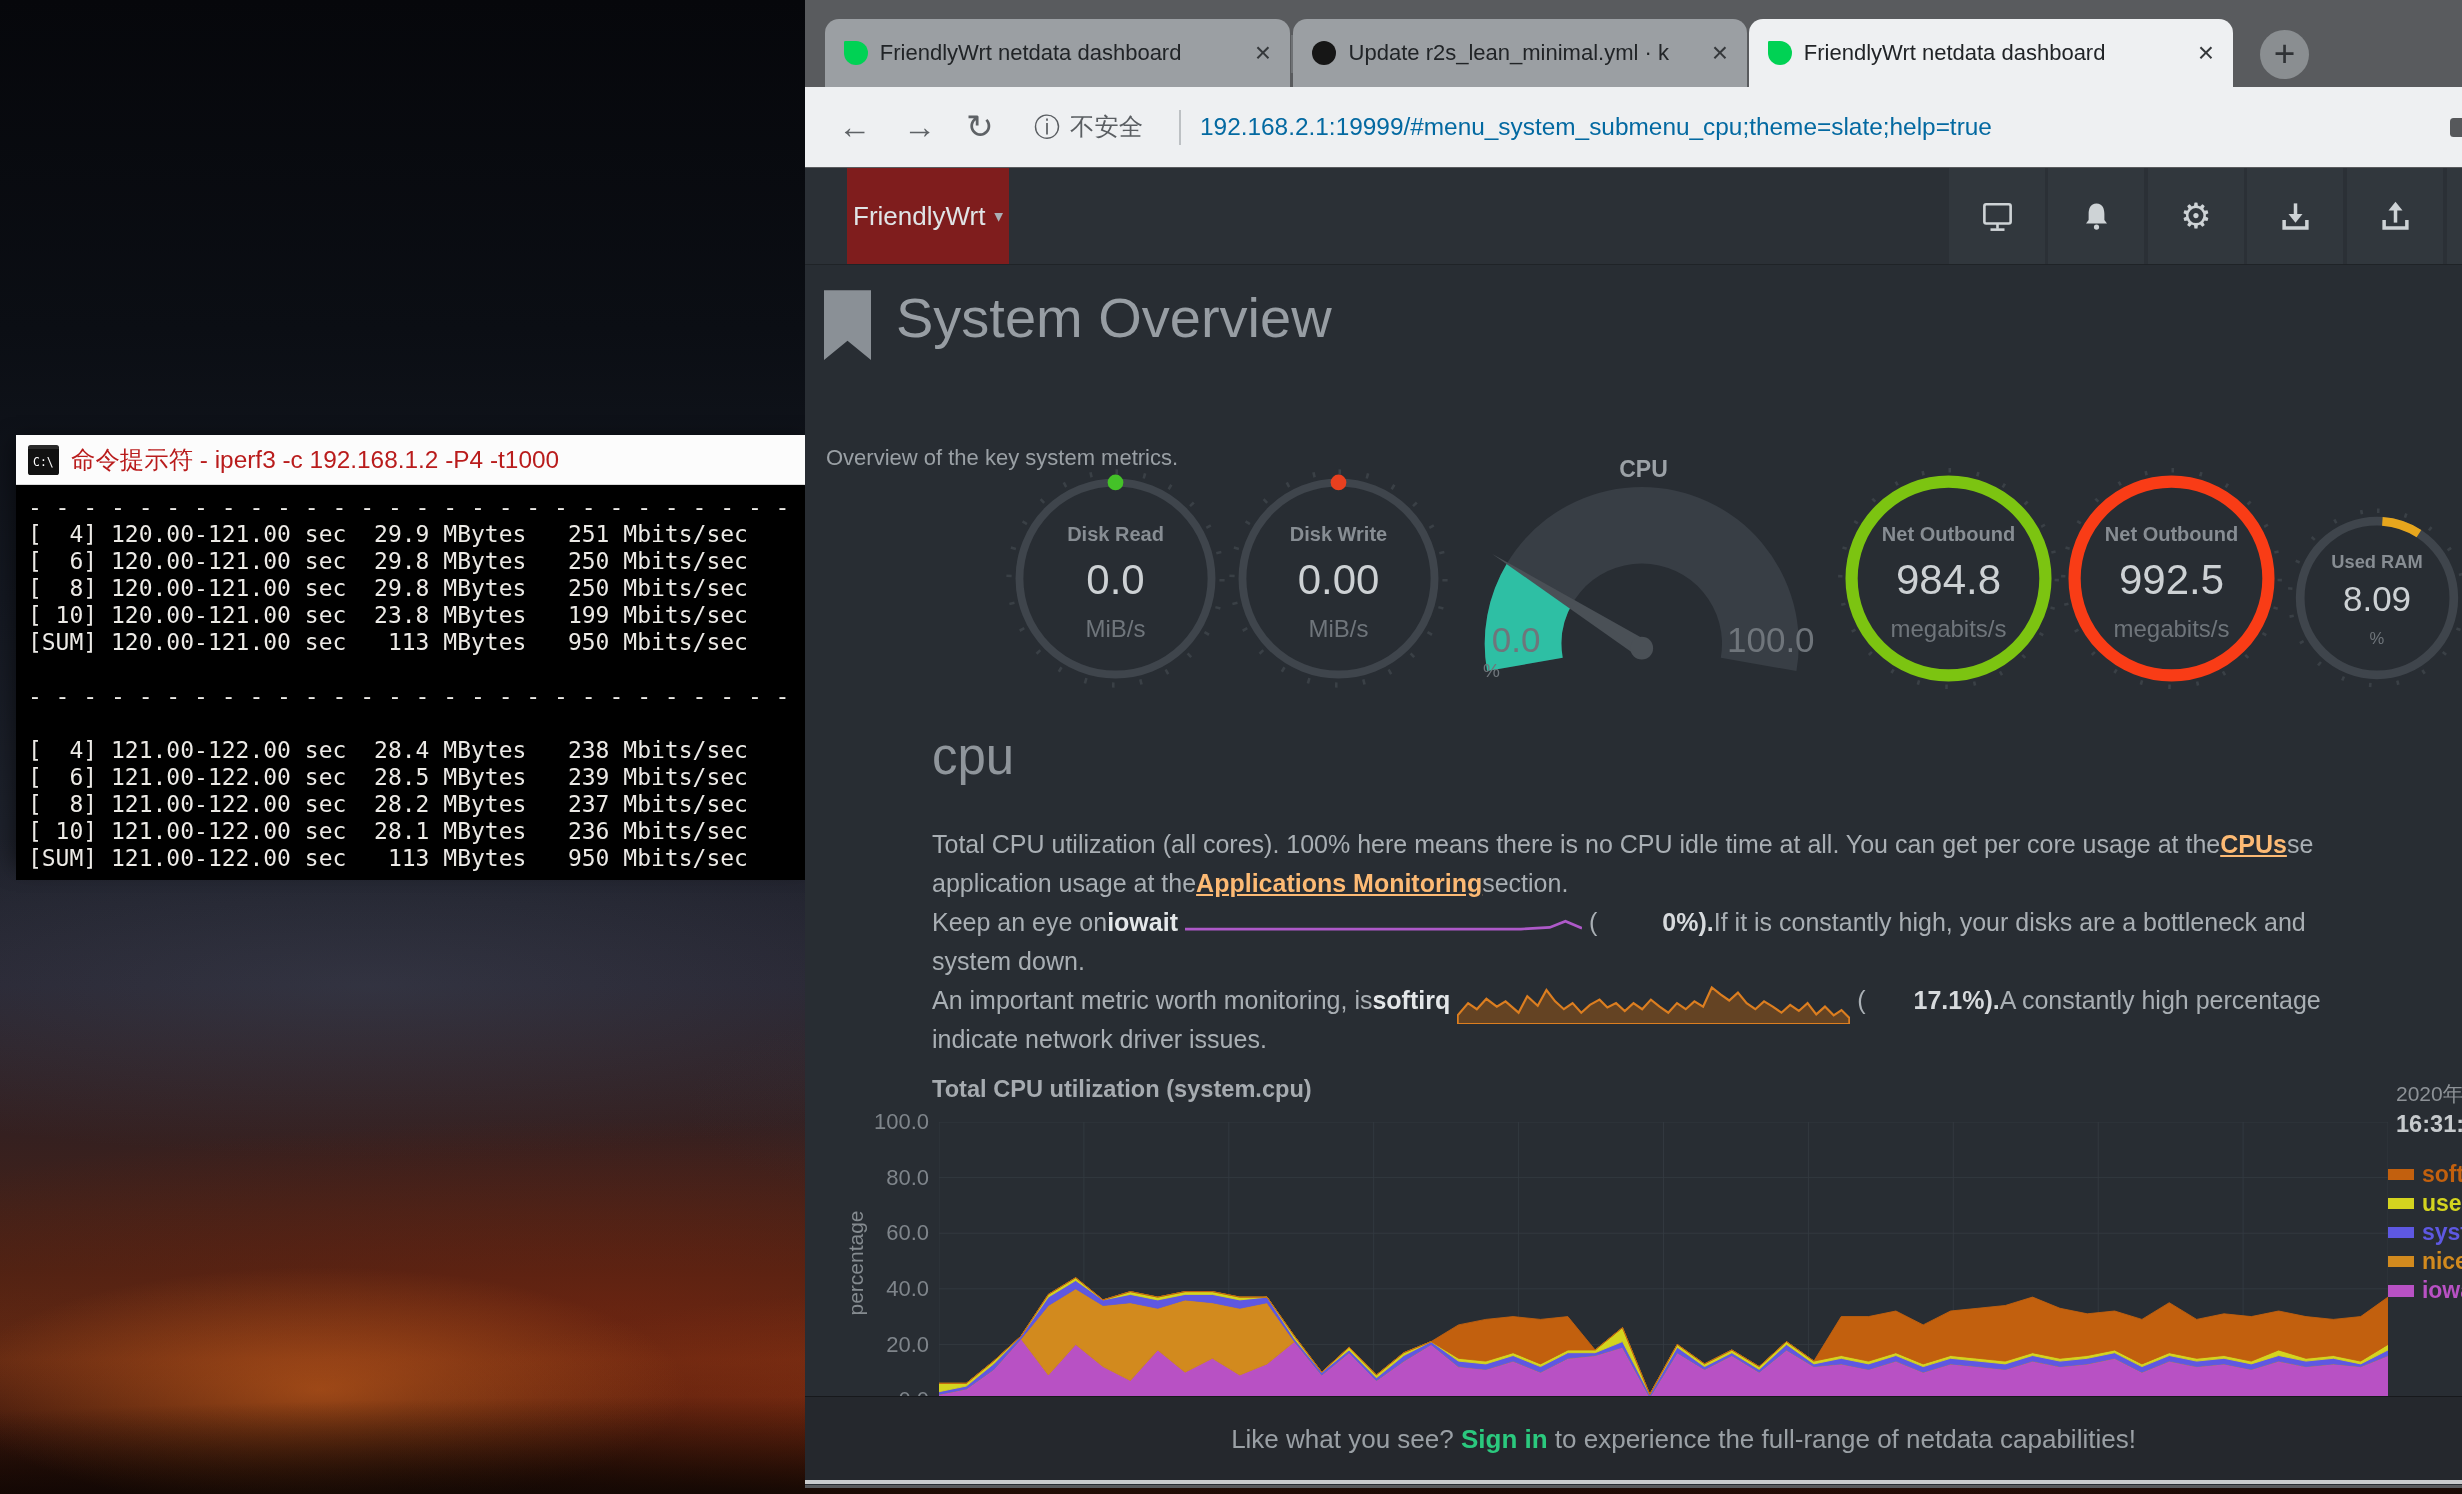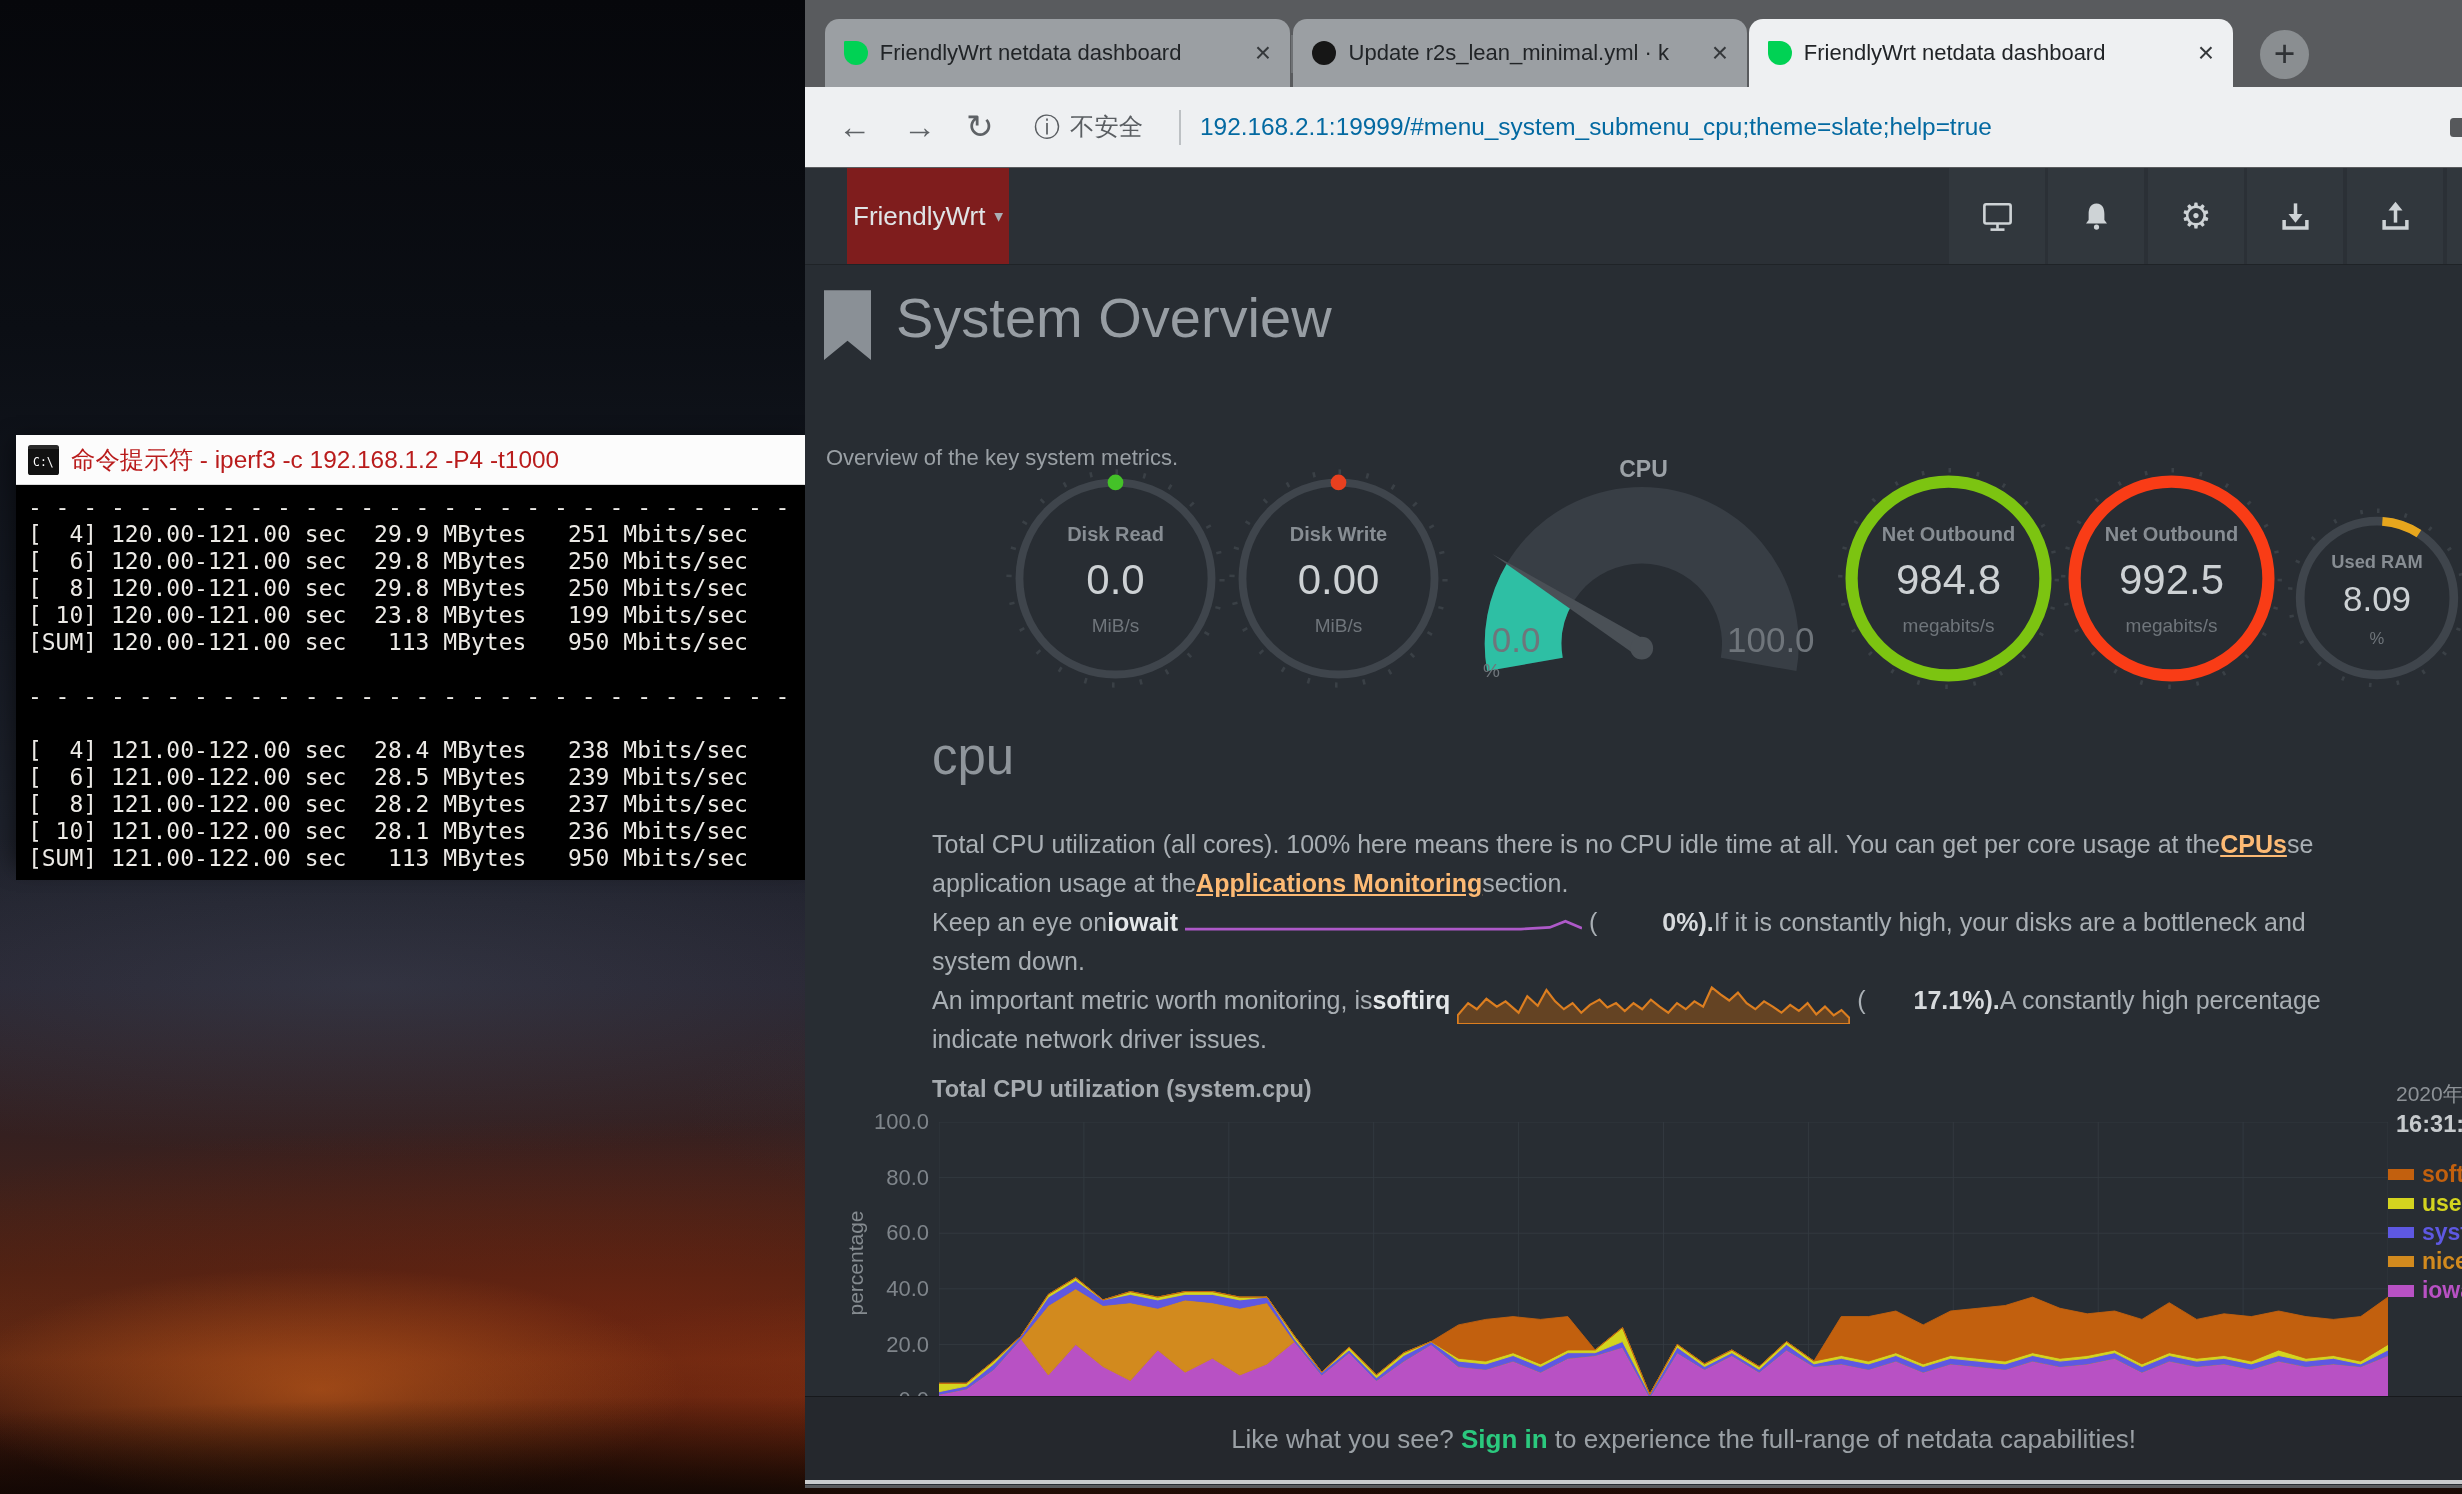--- a/index.html
+++ b/index.html
@@ -65,21 +65,21 @@
   .gearglyph{font-size:35px;color:#ced3d6;}
 
   .bookmark{position:absolute;left:19px;top:122px;}
   .pg-title{position:absolute;left:91px;top:117px;font-size:56px;color:#979da3;}
   .pg-sub{position:absolute;left:21px;top:231px;font-size:22px;color:#9aa0a5;margin-top:46px;}
 
   
   .gauge{position:absolute;width:227px;height:227px;}
   .gauge .gt{position:absolute;left:0;top:58px;width:100%;text-align:center;font-size:20px;font-weight:bold;color:#878d93;}
   .gauge .gv{position:absolute;left:0;top:91px;width:100%;text-align:center;font-size:42px;color:#cdd1d4;}
-  .gauge .gu{position:absolute;left:0;top:150px;width:100%;text-align:center;font-size:19px;color:#6f757b;}
+  .gauge .gu{position:absolute;left:0;top:150px;width:100%;text-align:center;font-size:24px;color:#6f757b;}
   .gauge-sm{width:192px;height:192px;}
   .gauge-sm .gt{top:49px;font-size:18.3px;}
   .gauge-sm .gv{top:77px;font-size:35px;}
   .gauge-sm .gu{top:127px;font-size:16.6px;}
   .cpugauge{position:absolute;left:671px;top:288px;width:335px;height:229px;}
   .cpugauge .ct{position:absolute;left:0;top:0px;width:100%;text-align:center;font-size:23px;font-weight:bold;color:#9ba1a6;}
   .cpugauge .cv{position:absolute;left:0;top:61px;width:100%;text-align:center;font-size:49px;font-weight:bold;color:#c6cacd;}
   .cpugauge .cmin{position:absolute;left:15.7px;top:164px;font-size:35px;color:#6f757b;}
   .cpugauge .cmax{position:absolute;left:251px;top:164px;font-size:35px;color:#6f757b;}
   .cpugauge .cunit{position:absolute;left:7px;top:204px;font-size:19px;color:#6f757b;}

